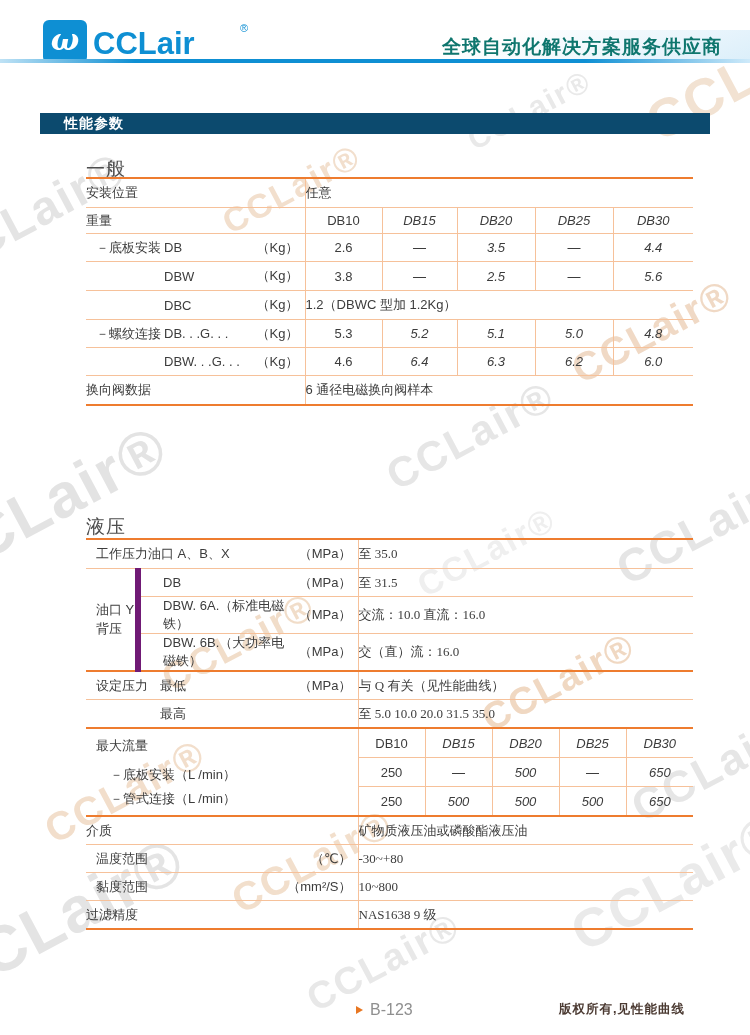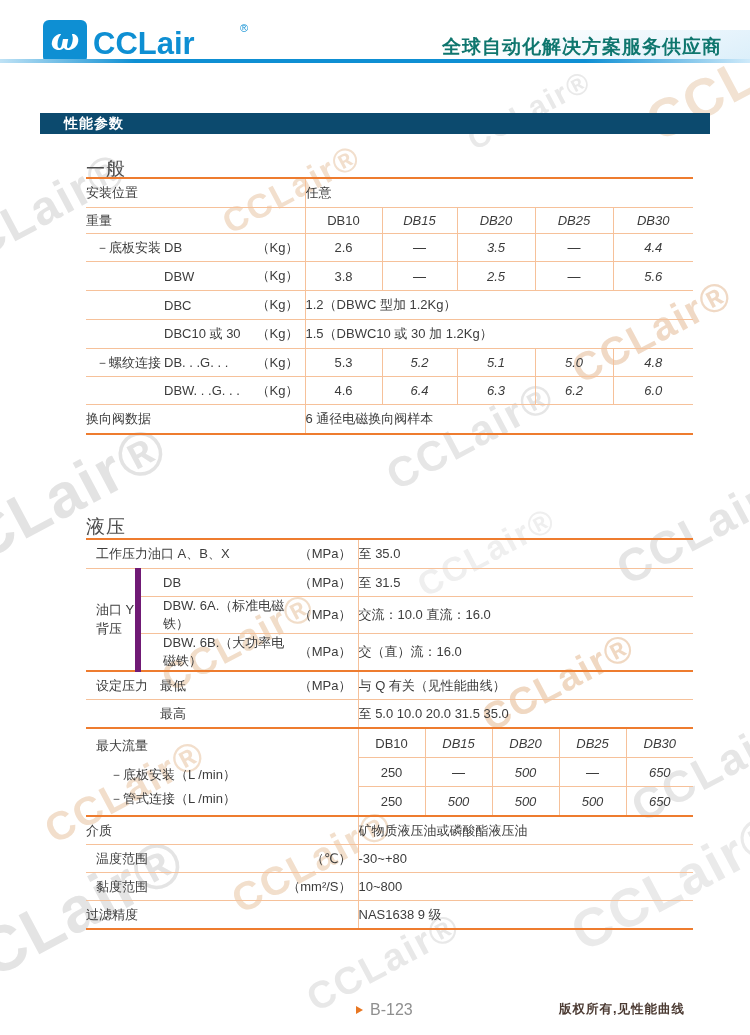--- a/index.html
+++ b/index.html
@@ -39,21 +39,21 @@
   td.lc,td.lc2{border-right:1px solid #f6c19a;}
   td.grp{border-right:6px solid #701a75;}
   td.bl{border-left:1px solid #f6c19a;font-style:italic;}
   td.c{text-align:center;}
   .fx{display:flex;align-items:center;padding:0 6px 0 10px;}
   .fx .pre{display:inline-block;width:68px;flex:none;}
   .fx .pre2{display:inline-block;width:64px;flex:none;}
   .fx .un{margin-left:auto;padding-left:4px;}
   .pad{padding-left:10px;}
   .vpad{padding-left:14px;}
-  .vpad2{padding-left:10px;}
+  .vpad2{padding-left:10px;font-family:Liberation Serif, serif;}
   td.sub .fx{padding-left:22px;}
   td.grp .gl{padding-left:10px;line-height:1.45;}
   td.flowlbl{position:relative;text-align:center;}
   td.flowlbl .fl{position:absolute;left:0;right:0;display:flex;align-items:center;padding:0 6px 0 10px;}
   td.flowlbl .fl1{top:8px;}
   td.flowlbl .fl2{top:37px;}
   td.flowlbl .fl3{top:61px;}
   td.flowlbl .fl2 .nm,td.flowlbl .fl3 .nm{margin-left:14px;}
   
   tr.h29 td{height:28px;} tr.h26 td{height:25px;} tr.h28 td{height:27px;}
@@ -157,30 +157,20 @@
     <tr class="h29">
       <td class="lc">
             <div class="fx">
               <span class="pre"></span>
               <span class="nm">DBC</span>
               <span class="un">（Kg）</span>
             </div>
           </td>
       <td colspan="5" class="vpad">1.2（DBWC 型加 1.2Kg）</td>
     </tr>
-    <tr class="h29">
-      <td class="lc">
-            <div class="fx">
-              <span class="pre"></span>
-              <span class="nm">DBC10 或 30</span>
-              <span class="un">（Kg）</span>
-            </div>
-          </td>
-      <td colspan="5" class="vpad">1.5（DBWC10 或 30 加 1.2Kg）</td>
-    </tr>
     <tr class="h28">
       <td class="lc">
             <div class="fx">
               <span class="pre">－螺纹连接</span>
               <span class="nm">DB. . .G. . .</span>
               <span class="un">（Kg）</span>
             </div>
           </td>
       <td class="c">5.3</td>
       <td class="c bl">5.2</td>

